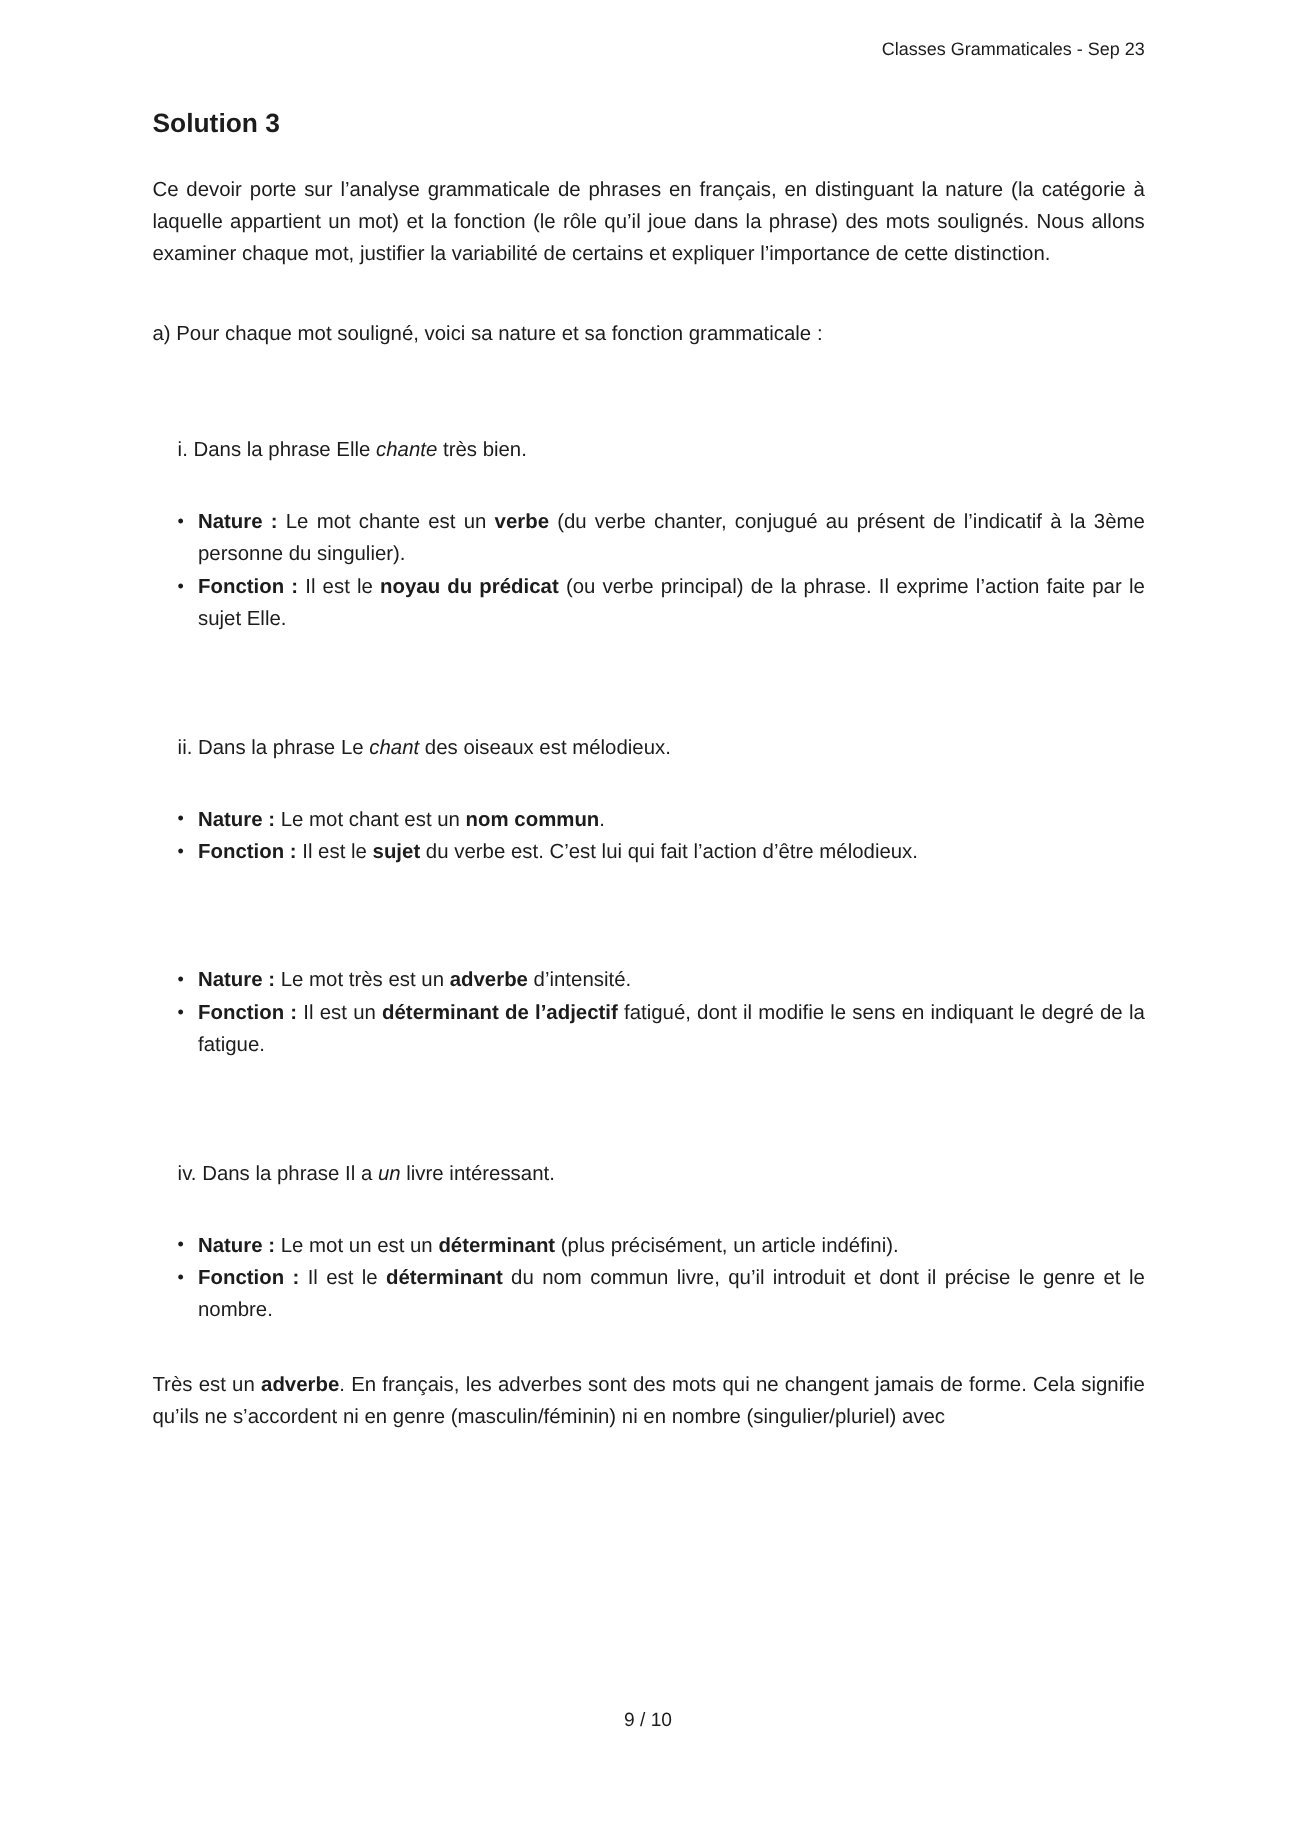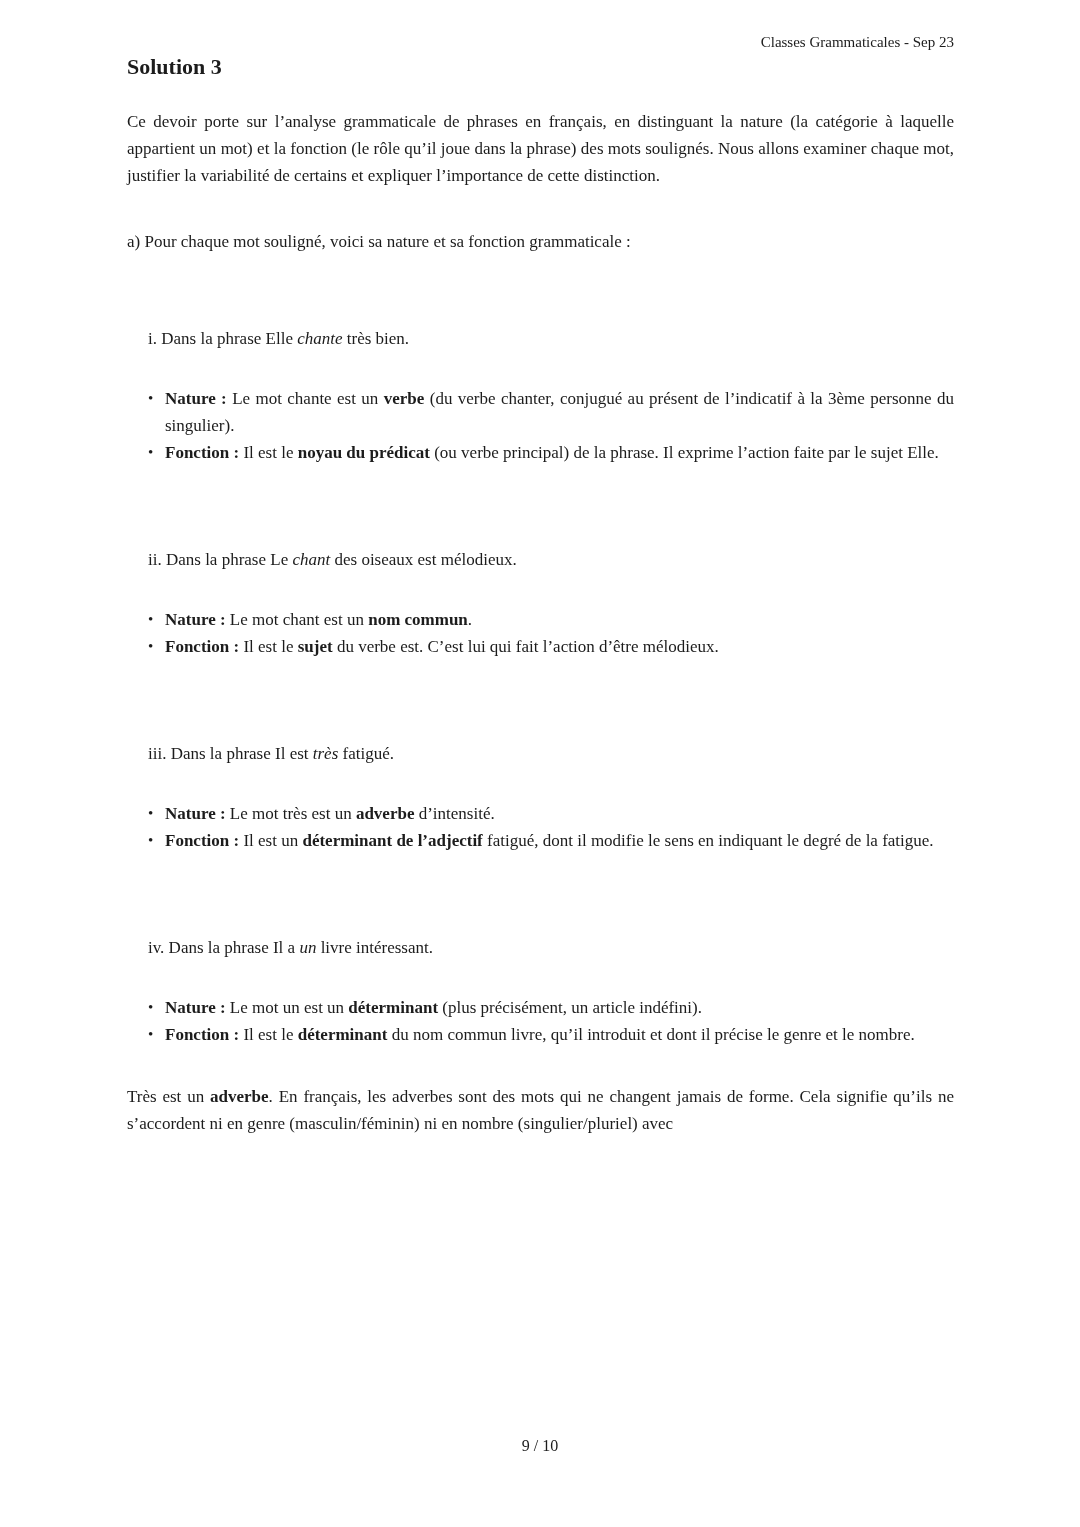--- a/index.html
+++ b/index.html
@@ -2,36 +2,36 @@
 <html lang="fr"><head>
 <meta charset="utf-8">
 <style>
   html, body { margin: 0; padding: 0; background: #ffffff; }
   .page {
     position: relative;
     width: 1080px;
     height: 1527px;
     background: #ffffff;
     color: #1c1c1c;
-    font-family: Liberation Serif, serif;
+    font-family: Liberation Sans, sans-serif;
     font-size: 17px;
     line-height: 27px;
     overflow: hidden;
     box-sizing: border-box;
   }
   .page-header {
     position: absolute;
     top: 33px;
     left: 127px;
     right: 126px;
     text-align: right;
     font-size: 15px;
     line-height: 18px;
   }
-  .content { padding: 54px 126px 0 127px; }
+  .content { padding: 90px 126px 0 127px; }
   .doc-title {
     margin: 0;
     font-size: 22px;
     line-height: 26px;
     font-weight: 700;
   }
   .para { margin: 0; }
   .justify { text-align: justify; }
   .intro { margin-top: 28px; }
   .section-a { margin-top: 39px; }
@@ -47,21 +47,21 @@
   .bullet-glyph {
     flex: 0 0 17px;
     font-size: 15px;
     line-height: 27px;
   }
   .bullet-text { flex: 1 1 auto; text-align: justify; }
   .section-b { margin-top: 46px; }
   .closing { margin-top: 35px; }
   .page-footer {
     position: absolute;
-    bottom: 68px;
+    bottom: 80px;
     left: 0;
     right: 0;
     text-align: center;
     font-size: 16px;
     line-height: 27px;
   }
   .rb { font-weight: 700; }
   .ri { font-style: italic; }
 </style>
 </head>
@@ -101,21 +101,20 @@
           <span class="bullet-text"><span class="rb">Nature :</span><span> Le mot chant est un </span><span class="rb">nom commun</span><span>.</span></span>
         </li>
         <li class="bullet-item">
           <span class="bullet-glyph">•</span>
           <span class="bullet-text"><span class="rb">Fonction :</span><span> Il est le </span><span class="rb">sujet</span><span> du verbe est. C’est lui qui fait l’action d’être mélodieux.</span></span>
         </li>
       </ul>
     </section>
 
     <section class="item">
-      <p class="para phrase"><span>iii. Dans la phrase Il est </span><span class="ri">très</span><span> fatigué.</span></p>
       <ul class="bullets">
         <li class="bullet-item">
           <span class="bullet-glyph">•</span>
           <span class="bullet-text"><span class="rb">Nature :</span><span> Le mot très est un </span><span class="rb">adverbe</span><span> d’intensité.</span></span>
         </li>
         <li class="bullet-item">
           <span class="bullet-glyph">•</span>
           <span class="bullet-text"><span class="rb">Fonction :</span><span> Il est un </span><span class="rb">déterminant de l’adjectif</span><span> fatigué, dont il modifie le sens en indiquant le degré de la fatigue.</span></span>
         </li>
       </ul>

